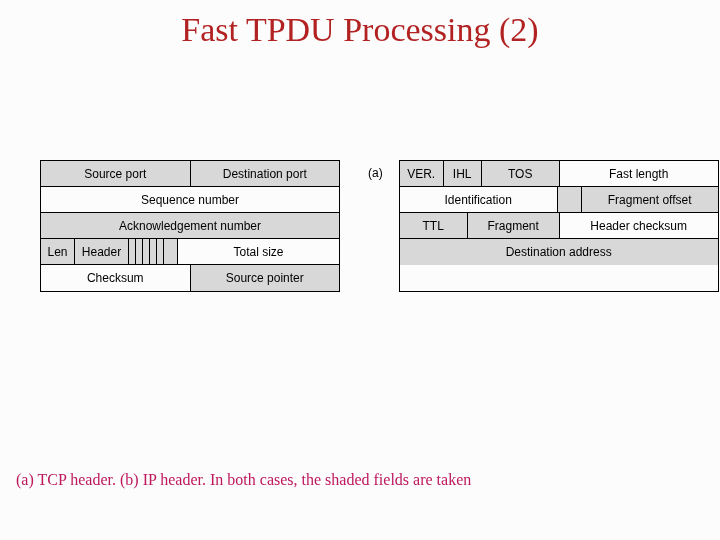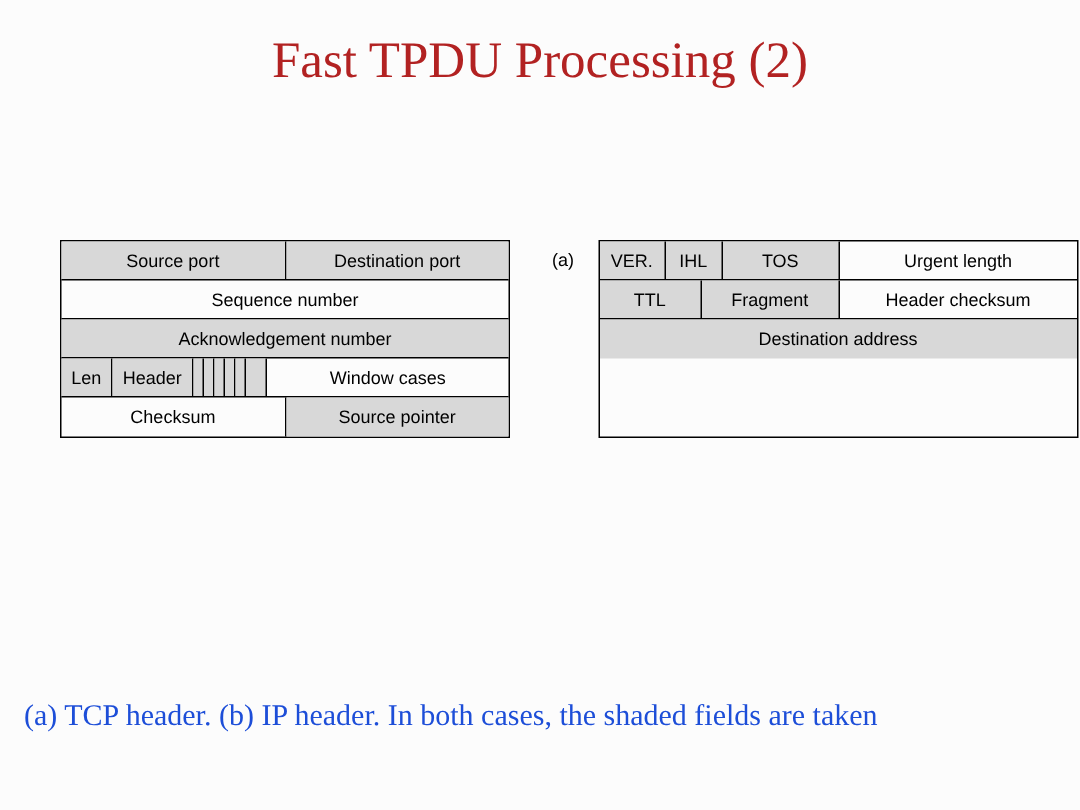--- a/index.html
+++ b/index.html
@@ -7,21 +7,21 @@
     margin: 0;
     width: 720px;
     height: 540px;
     background: #fcfcfc;
     font-family: "Times New Roman", Times, serif;
     color: #000;
     position: relative;
   }
   .slide-title {
     position: absolute;
-    top: 22px;
+    top: 11px;
     left: 0;
     width: 100%;
     text-align: center;
     font-size: 34px;
     color: #b22222;
     font-weight: normal;
   }
   .diagrams {
     position: absolute;
     top: 160px;
@@ -66,22 +66,22 @@
     font-family: Arial, Helvetica, sans-serif;
     font-size: 12px;
     margin-top: 6px;
   }
   .column { display: flex; flex-direction: row; gap: 28px; }
   .caption {
     position: absolute;
     bottom: 50px;
     left: 16px;
     right: 16px;
-    font-size: 20px;
-    color: #1d4ed8;
+    font-size: 16px;
+    color: #be185d;
     text-align: left;
     line-height: 1.25;
   }
   .caption .line2 {
     display: block;
     text-align: center;
   }
 </style>
 </head>
 <body>
@@ -104,37 +104,42 @@
       </div>
       <div class="row">
         <div class="cell shaded" style="flex:0 0 34px">Len</div>
         <div class="cell shaded" style="flex:0 0 54px">Header</div>
         <div class="tick shaded"></div>
         <div class="tick shaded"></div>
         <div class="tick shaded"></div>
         <div class="tick shaded"></div>
         <div class="tick shaded"></div>
         <div class="cell shaded" style="flex:0 0 14px"></div>
-        <div class="cell" style="flex:1">Window cases</div>
+        <div class="cell" style="flex:1">Total size</div>
       </div>
       <div class="row">
         <div class="cell" style="flex:1">Checksum</div>
         <div class="cell shaded" style="flex:1">Source pointer</div>
       </div>
     </div>
     <div class="dia-label">(a)</div>
   </div>
 
   <div class="column">
     <div class="hdr-table hdr-b">
       <div class="row">
         <div class="cell shaded" style="flex:0 0 44px">VER.</div>
         <div class="cell shaded" style="flex:0 0 38px">IHL</div>
         <div class="cell shaded" style="flex:0 0 78px">TOS</div>
-        <div class="cell" style="flex:1">Urgent length</div>
+        <div class="cell" style="flex:1">Fast length</div>
+      </div>
+      <div class="row">
+        <div class="cell" style="flex:1">Identification</div>
+        <div class="cell shaded" style="flex:0 0 24px"></div>
+        <div class="cell shaded" style="flex:0 0 136px">Fragment offset</div>
       </div>
       <div class="row">
         <div class="cell shaded" style="flex:0 0 68px">TTL</div>
         <div class="cell shaded" style="flex:0 0 92px">Fragment</div>
         <div class="cell" style="flex:1">Header checksum</div>
       </div>
       <div class="row">
         <div class="cell shaded" style="flex:1">Destination address</div>
       </div>
     </div>

